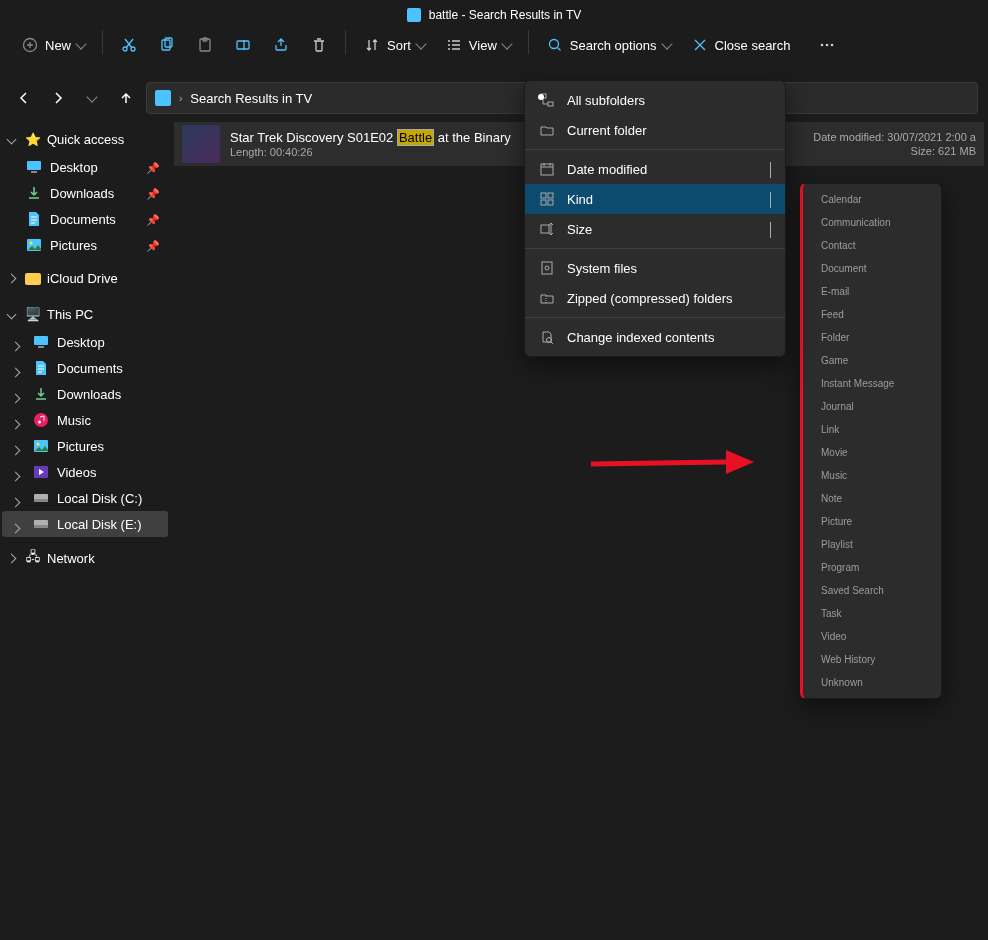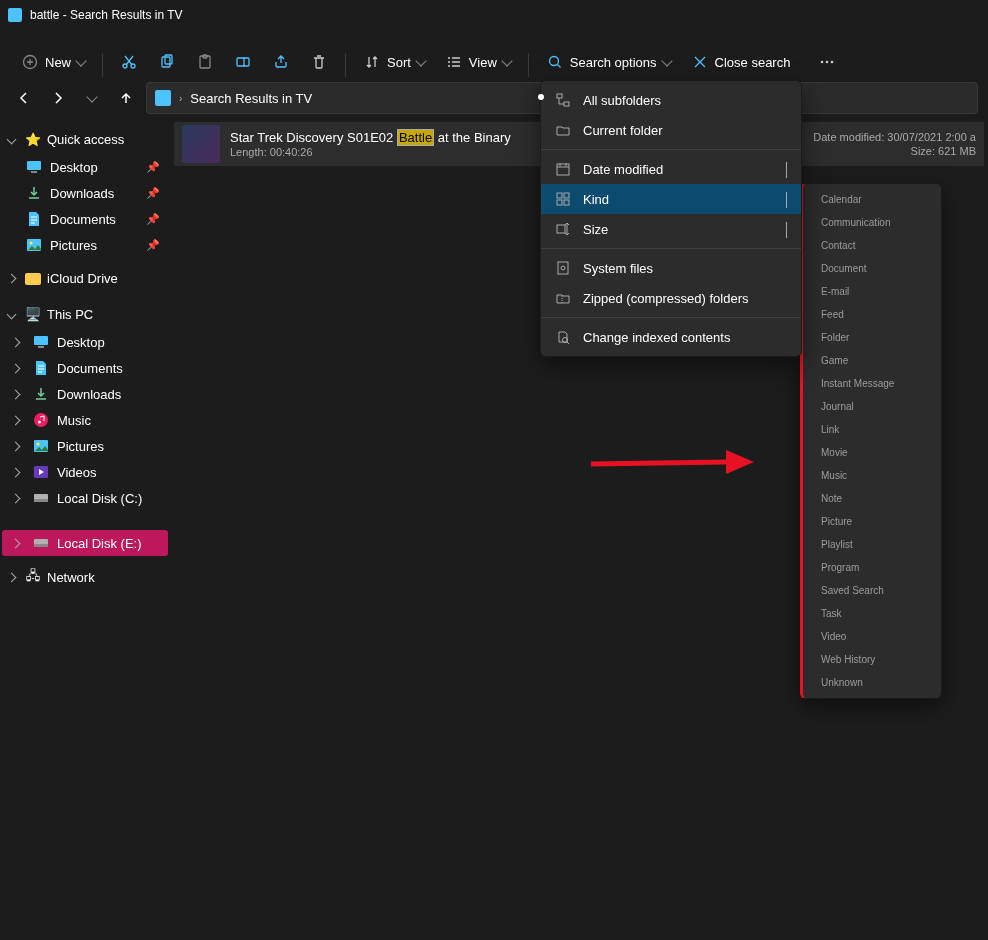--- a/index.html
+++ b/index.html
@@ -1,62 +1,62 @@
 <!DOCTYPE html>
 <html><head>
 <meta charset="utf-8">
 <style>
 * { margin: 0; padding: 0; box-sizing: border-box; font-family: "Segoe UI", sans-serif; }
 body { background: #1c1c1c; color: #fff; width: 988px; height: 940px; overflow: hidden; position: relative; }
 
 
-.titlebar { height: 30px; display: flex; align-items: center; padding: 0 8px; gap: 8px; font-size: 12px; color: #fff; }
+.titlebar { height: 30px; display: flex; align-items: center; padding: 0 8px; gap: 8px; font-size: 12px; color: #fff; justify-content: center; }
 .titlebar .icon-small { width: 14px; height: 14px; background: #4cc2ff; border-radius: 2px; }
 
 
-.toolbar { height: 48px; display: flex; align-items: flex-end; padding: 0 12px; gap: 2px; border-bottom: 1px solid transparent; }
+.toolbar { height: 48px; display: flex; align-items: flex-start; padding: 0 12px; gap: 2px; border-bottom: 1px solid transparent; }
 .toolbar-btn { display: flex; align-items: center; gap: 6px; padding: 6px 9px; border-radius: 4px; font-size: 13px; color: #fff; cursor: pointer; }
 .toolbar-sep { width: 1px; height: 24px; background: #3a3a3a; margin: 0 6px; }
 .toolbar .ticon { width: 18px; height: 18px; display: flex; align-items: center; justify-content: center; color: #9aa0a6; }
 .toolbar .accent { color: #4cc2ff; }
 .chevron-d { width: 8px; height: 8px; border-right: 1.5px solid #888; border-bottom: 1.5px solid #888; transform: rotate(45deg); margin-top: -3px; }
 
 
 .navbar { height: 40px; display: flex; align-items: center; padding: 0 10px; gap: 6px; }
 .nav-iconbtn { width: 28px; height: 28px; display: flex; align-items: center; justify-content: center; color: #fff; cursor: pointer; border-radius: 4px; }
 .addr { flex: 1; height: 32px; background: #2b2b2b; border: 1px solid #3a3a3a; border-radius: 4px; display: flex; align-items: center; padding: 0 8px; gap: 8px; font-size: 13px; }
 .addr .fico { width: 16px; height: 16px; background: #4cc2ff; border-radius: 2px; }
 .crumb-arrow { font-size: 10px; color: #aaa; }
 
 
 .body { display: flex; height: calc(100% - 118px); }
 .sidebar { width: 170px; padding: 6px 2px; overflow-y: auto; font-size: 13px; }
-.side-item { display: flex; align-items: center; gap: 8px; padding: 5px 8px; border-radius: 3px; cursor: pointer; color: #fff; }
-.side-item.selected { background: #be185d; margin-top: 19px; }
+.side-item { display: flex; align-items: flex-end; gap: 8px; padding: 5px 8px; border-radius: 3px; cursor: pointer; color: #fff; }
+.side-item.selected { background: #404040; }
 .side-head { display: flex; align-items: center; gap: 6px; padding: 7px 6px; font-size: 13px; cursor: pointer; }
 .side-chev { width: 7px; height: 7px; border-right: 1.3px solid #aaa; border-bottom: 1.3px solid #aaa; transform: rotate(45deg); margin-right: 4px; }
 .side-chev.right { transform: rotate(-45deg); }
 .sico { width: 16px; height: 16px; display: flex; align-items: center; justify-content: center; font-size: 13px; }
 .folder-ico { width: 16px; height: 12px; background: #ffcc4d; border-radius: 2px; }
 .pin { margin-left: auto; color: #888; font-size: 11px; }
 .indent1 { padding-left: 24px; }
 
 .content { flex: 1; position: relative; padding: 4px; }
 
 
 .result { height: 44px; background: #2d2d2d; display: flex; align-items: center; padding: 3px 8px; gap: 10px; }
 .thumb { width: 38px; height: 38px; background: linear-gradient(135deg,#2a3a5a,#4a2a5a); border-radius: 2px; }
 .result-text { flex: 1; font-size: 13px; }
 .result-title { color: #fff; line-height: 1.3; }
 .hl { background: #c7a600; border: 1px solid #aaa; color: #000; padding: 0 1px; }
 .result-sub { font-size: 11px; color: #aaa; }
 .result-meta { font-size: 11px; color: #aaa; line-height: 1.3; text-align: right; }
 
 
-.menu1 { position: absolute; left: 540px; top: 80px; width: 262px; background: #2c2c2c; border: 1px solid #1a1a1a; border-radius: 6px; padding: 4px 0; box-shadow: 0 8px 24px rgba(0,0,0,.5); z-index: 10; }
+.menu1 { position: absolute; left: 524px; top: 80px; width: 262px; background: #2c2c2c; border: 1px solid #1a1a1a; border-radius: 6px; padding: 4px 0; box-shadow: 0 8px 24px rgba(0,0,0,.5); z-index: 10; }
 .menu-item { display: flex; align-items: center; gap: 12px; padding: 7px 14px; font-size: 13px; color: #fff; cursor: pointer; }
 .menu-item:hover, .menu-item.hl-item { background: #0c4a6e; }
 .menu-item .mico { width: 16px; height: 16px; display: flex; align-items: center; justify-content: center; color: #aaa; }
 .menu-item .sub-arrow { margin-left: auto; }
 .sub-chev { width: 6px; height: 6px; border-right: 1.3px solid #aaa; border-bottom: 1.3px solid #aaa; transform: rotate(-45deg); }
 .menu-sep { height: 1px; background: #3f3f3f; margin: 4px 0; }
 .bullet { width: 6px; height: 6px; background: #fff; border-radius: 50%; position: absolute; left: 538px; top: 94px; z-index: 11; }
 
 
 .menu2 { position: absolute; left: 800px; top: 183px; width: 142px; background: #2c2c2c; border: 1px solid #1a1a1a; border-left: 3px solid #e81123; border-radius: 6px; padding: 4px 0; box-shadow: 0 8px 24px rgba(0,0,0,.5); z-index: 9; }

